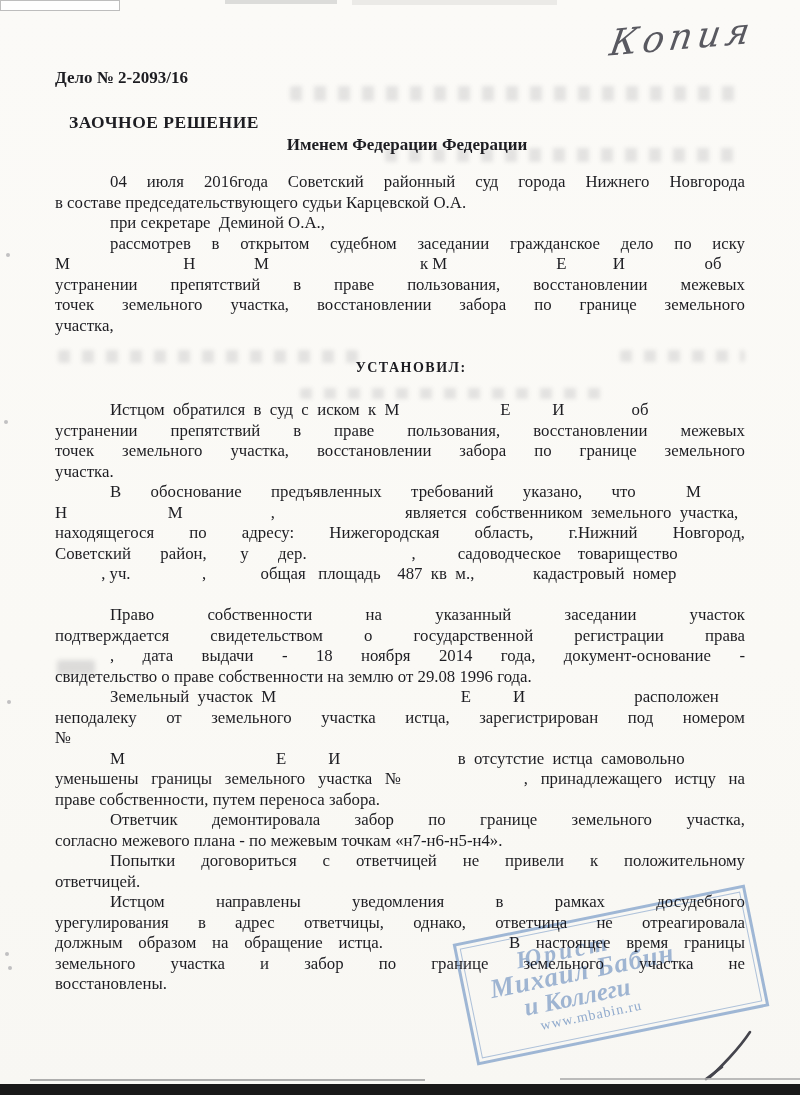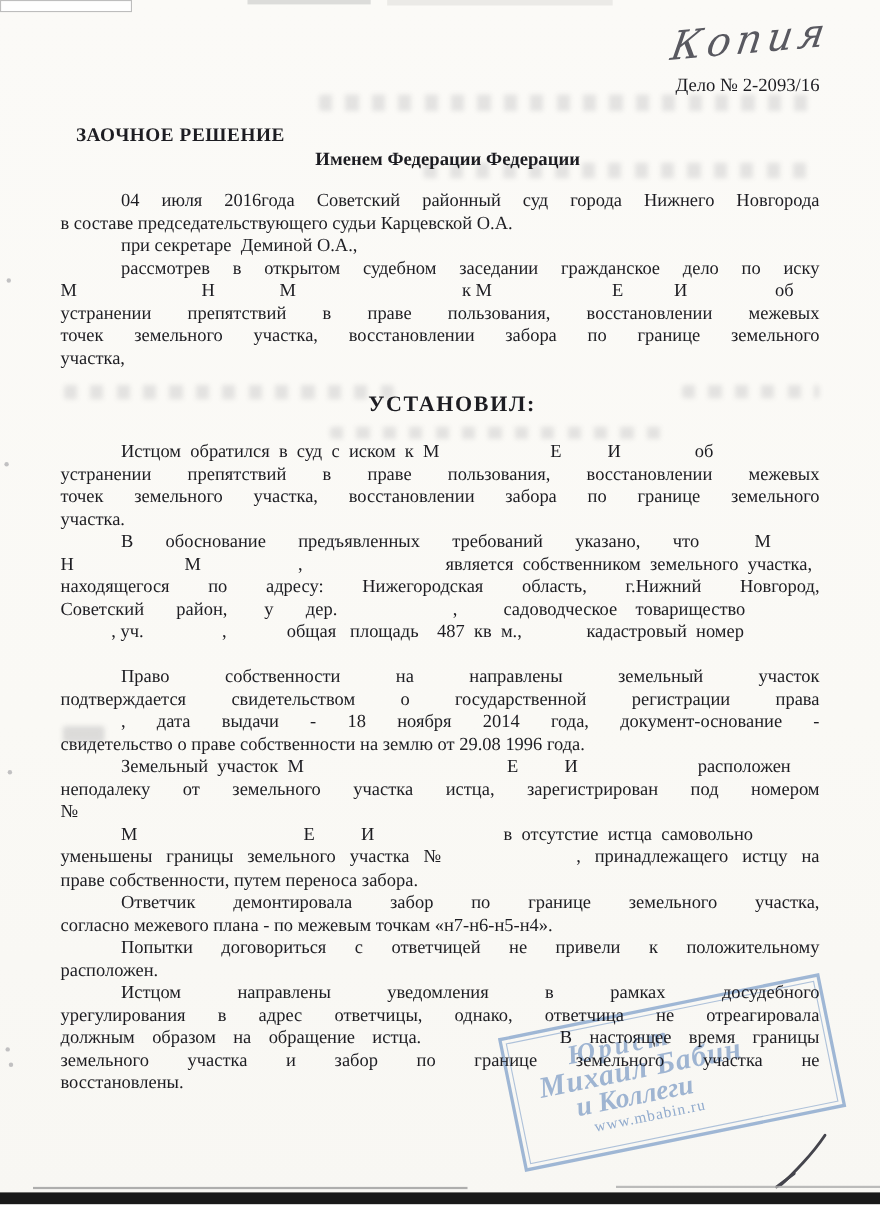--- a/index.html
+++ b/index.html
@@ -10,32 +10,32 @@
   .art{position:absolute;}
   .art1{left:0;top:0;width:118px;height:9px;border:1px solid #bdbdbd;background:#fefefe;}
   .art2{left:225px;top:0;width:112px;height:4px;background:#dcdcda;}
   .art3{left:352px;top:0;width:205px;height:5px;background:#e7e6e2;opacity:.8;}
   
   .kopiya{position:absolute;left:610px;top:16px;font-family:"DejaVu Serif",serif;
           font-style:italic;font-size:36px;letter-spacing:5px;color:#43434c;
           transform:rotate(-5deg) skewX(-14deg);opacity:.88;}
   
   .doc{position:absolute;left:55px;top:68px;width:690px;font-size:16.8px;}
-  .case{font-weight:normal;font-size:17px;height:20px;line-height:20px;text-align:right;}
+  .case{font-weight:bold;font-size:17px;height:20px;line-height:20px;}
   .t1{margin-top:24px;height:20px;line-height:20px;text-align:left;text-indent:14px;
       font-weight:bold;font-size:17.5px;letter-spacing:.5px;}
   .t2{margin-top:3px;height:20px;line-height:20px;text-align:center;text-indent:14px;
       font-weight:bold;font-size:17px;}
   #body1{margin-top:17px;}
   .ln{height:20.5px;line-height:20.5px;white-space:pre;}
   .ln.j{white-space:normal;text-align:justify;text-align-last:justify;}
   .ln.ind{text-indent:55px;}
   .ln.blank{}
   .heading{margin:22px 0;height:20px;line-height:20px;text-align:center;text-indent:22px;
-           font-weight:bold;font-size:20px;letter-spacing:1.5px;}
+           font-weight:bold;font-size:14px;letter-spacing:1.5px;}
   
   .ghost{position:absolute;border-radius:3px;filter:blur(2.2px);opacity:.3;
          background:repeating-linear-gradient(90deg,rgba(110,110,118,.55) 0 12px,rgba(110,110,118,0) 12px 24px);}
   .g1{left:290px;top:86px;width:455px;height:15px;}
   .g2{left:385px;top:148px;width:350px;height:14px;}
   .g3{left:58px;top:350px;width:300px;height:13px;}
   .g4{left:620px;top:350px;width:125px;height:12px;}
   .g5{left:300px;top:388px;width:310px;height:11px;}
   .g6{left:57px;top:660px;width:38px;height:15px;background:rgba(118,118,124,.5);filter:blur(2.5px);opacity:.45;}
   .speck{position:absolute;width:4px;height:4px;border-radius:50%;background:#8a8a90;opacity:.5;filter:blur(.6px);}
@@ -102,34 +102,34 @@
         <div class="ln ind">Истцом  обратился  в  суд  с  иском  к  М                        Е          И                об</div>
         <div class="ln j">устранении препятствий в праве пользования, восстановлении межевых</div>
         <div class="ln j">точек земельного участка, восстановлении забора по границе земельного</div>
         <div class="ln">участка.</div>
         <div class="ln ind">В       обоснование       предъявленных       требований       указано,       что            М</div>
         <div class="ln">Н                        М                     ,                               является  собственником  земельного  участка,</div>
         <div class="ln j">находящегося по адресу: Нижегородская область, г.Нижний Новгород,</div>
         <div class="ln">Советский       район,        у       дер.                         ,          садоводческое    товарищество</div>
         <div class="ln">           , уч.                 ,             общая   площадь    487  кв  м.,              кадастровый  номер</div>
         <div class="ln blank"></div>
-        <div class="ln j ind">Право собственности на направлены земельный участок</div>
+        <div class="ln j ind">Право собственности на указанный заседании участок</div>
         <div class="ln j">подтверждается свидетельством о государственной регистрации права</div>
         <div class="ln j ind">, дата выдачи - 18 ноября 2014 года, документ-основание -</div>
         <div class="ln">свидетельство о праве собственности на землю от 29.08 1996 года.</div>
         <div class="ln ind">Земельный  участок  М                                            Е          И                          расположен</div>
         <div class="ln j">неподалеку от земельного участка истца, зарегистрирован под номером</div>
         <div class="ln">№</div>
         <div class="ln ind">М                                    Е          И                            в  отсутстие  истца  самовольно</div>
         <div class="ln j">уменьшены границы земельного участка №&nbsp;&nbsp;&nbsp;&nbsp;&nbsp;&nbsp;&nbsp;&nbsp;&nbsp;, принадлежащего истцу на</div>
         <div class="ln">праве собственности, путем переноса забора.</div>
         <div class="ln j ind">Ответчик демонтировала забор по границе земельного участка,</div>
         <div class="ln">согласно межевого плана - по межевым точкам «н7-н6-н5-н4».</div>
         <div class="ln j ind">Попытки договориться с ответчицей не привели к положительному</div>
-        <div class="ln">расположен.</div>
+        <div class="ln">ответчицей.</div>
         <div class="ln j ind">Истцом направлены уведомления в рамках досудебного</div>
         <div class="ln j">урегулирования в адрес ответчицы, однако, ответчица не отреагировала</div>
         <div class="ln j">должным образом на обращение истца.&nbsp;&nbsp;&nbsp;&nbsp;&nbsp;&nbsp;&nbsp;&nbsp;В настоящее время границы</div>
         <div class="ln j">земельного участка и забор по границе земельного участка не</div>
         <div class="ln">восстановлены.</div>
       </div>
   </div>
 
   <div class="stamp">
     <div class="stamp-inner">

